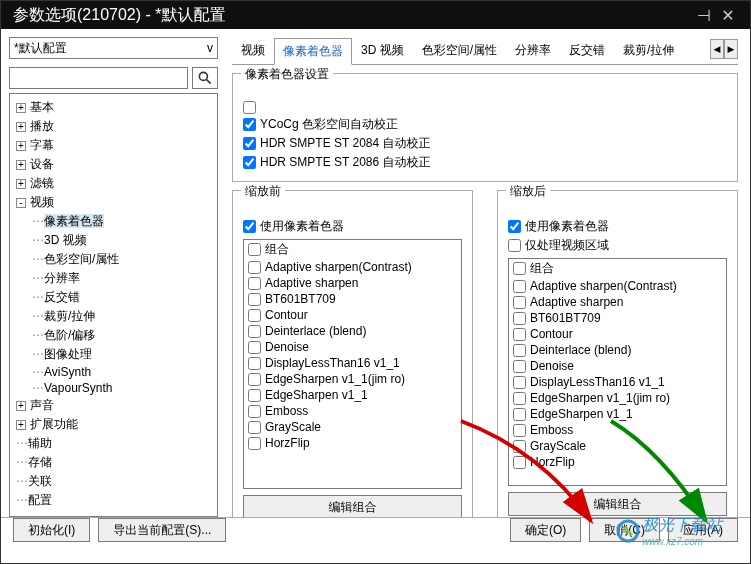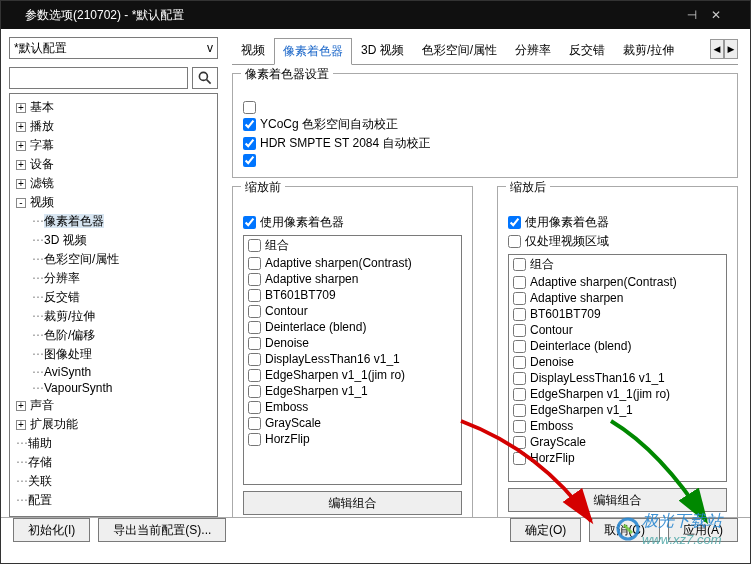--- a/index.html
+++ b/index.html
@@ -1,18 +1,18 @@
 <!DOCTYPE html>
 <html><head>
 <meta charset="utf-8">
 <style>
 * { box-sizing: border-box; margin: 0; padding: 0; font-family: "Microsoft YaHei", sans-serif; }
 body { background: #f5f5f5; }
 .window { width: 751px; height: 564px; background: #fff; border: 1.5px solid #333; position: relative; }
-.titlebar { height: 28px; background: #101010; color: #fff; display: flex; align-items: center; padding: 0 24px; font-size: 12px; }
+.titlebar { height: 28px; background: #101010; color: #fff; display: flex; align-items: center; padding: 0 12px; font-size: 16px; }
 .titlebar .title { flex: 1; }
 .titlebar .tb-btn { width: 20px; height: 20px; display: flex; align-items: center; justify-content: center; margin-left: 4px; cursor: pointer; color: #ccc; }
 .body { display: flex; height: calc(100% - 28px - 46px); }
 .left-panel { width: 225px; padding: 8px 8px 0 8px; display: flex; flex-direction: column; }
 .profile-select { display: flex; gap: 4px; margin-bottom: 8px; }
 .profile-select .combo { flex: 1; border: 1px solid #7a7a7a; background: #fff; height: 22px; font-size: 12px; padding: 2px 4px; display: flex; align-items: center; justify-content: space-between; }
 .search-row { display: flex; gap: 4px; margin-bottom: 4px; }
 .search-row input { flex: 1; border: 1px solid #7a7a7a; height: 22px; font-size: 12px; padding: 2px 4px; }
 .search-row .mag { width: 26px; border: 1px solid #7a7a7a; display: flex; align-items: center; justify-content: center; }
 .tree-box { flex: 1; border: 1px solid #7a7a7a; overflow: auto; padding: 4px 2px; font-size: 12px; }
@@ -37,21 +37,21 @@
 .two-col .col { flex: 1; }
 .list-box { border: 1px solid #7a7a7a; height: 250px; overflow: auto; margin-top: 4px; background: #fff; }
 .list-box .item { display: flex; align-items: center; gap: 4px; padding: 1px 4px; font-size: 12px; }
 .btn { border: 1px solid #7a7a7a; background: #efefef; height: 24px; font-size: 12px; padding: 0 14px; cursor: pointer; }
 .btn-wide { width: 100%; margin-top: 6px; }
 .footer { position: absolute; bottom: 0; left: 0; right: 0; height: 46px; border-top: 1px solid #aaa; display: flex; padding: 0 12px; gap: 8px; background: #fff; }
 .footer .spacer { flex: 1; }
 svg.mag-icon { width: 16px; height: 16px; }
 .arrow-red, .arrow-green { position: absolute; pointer-events: none; }
 .watermark { position: absolute; right: 28px; bottom: 16px; font-size: 16px; color: #2a87d0; font-style: italic; pointer-events: none; opacity: 0.9; display: flex; align-items: center; gap: 2px; }
-.watermark .sub { font-size: 13px; color: #5aa; display: block; }
+.watermark .sub { font-size: 10px; color: #5aa; display: block; }
 </style>
 </head>
 <body>
 
 <div class="window">
   <div class="titlebar">
     <span class="title">参数选项(210702) - *默认配置</span>
     <span class="tb-btn">⊣</span>
     <span class="tb-btn">✕</span>
   </div>
@@ -126,20 +126,21 @@
               <label class="chk-row">
                 <input type="checkbox" checked="" style="">
                 <span>YCoCg 色彩空间自动校正</span>
               </label>
               <label class="chk-row">
                 <input type="checkbox" checked="" style="">
                 <span>HDR SMPTE ST 2084 自动校正</span>
               </label>
               <label class="chk-row">
                 <input type="checkbox" checked="" style="">
+                <span>HDR SMPTE ST 2086 自动校正</span>
               </label>
             </div>
         </div>
         <div class="two-col">
           <div class="col">
             <div class="group" style="height:350px;">
               <span class="gtitle">缩放前</span>
               <label class="chk-row">
                 <input type="checkbox" id="before-use" checked="" style="">
                 <span>使用像素着色器</span>

